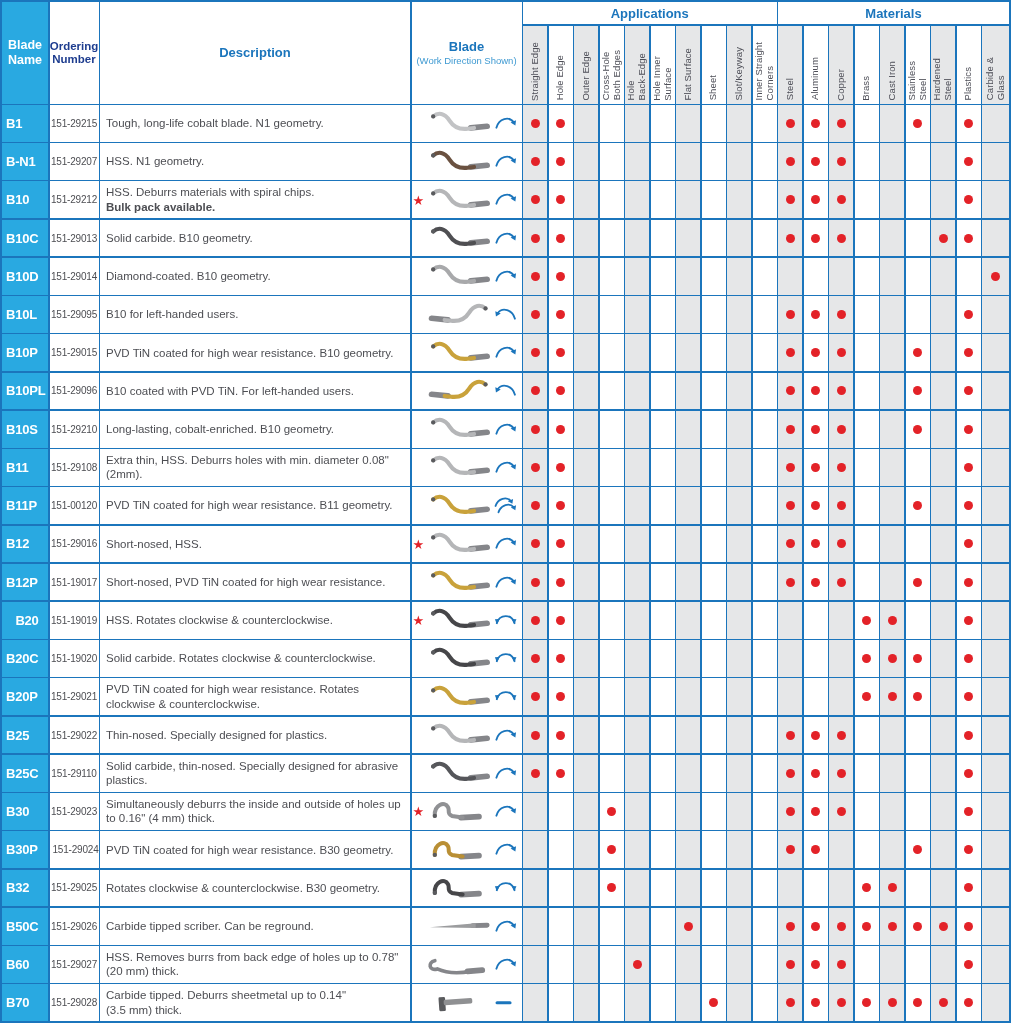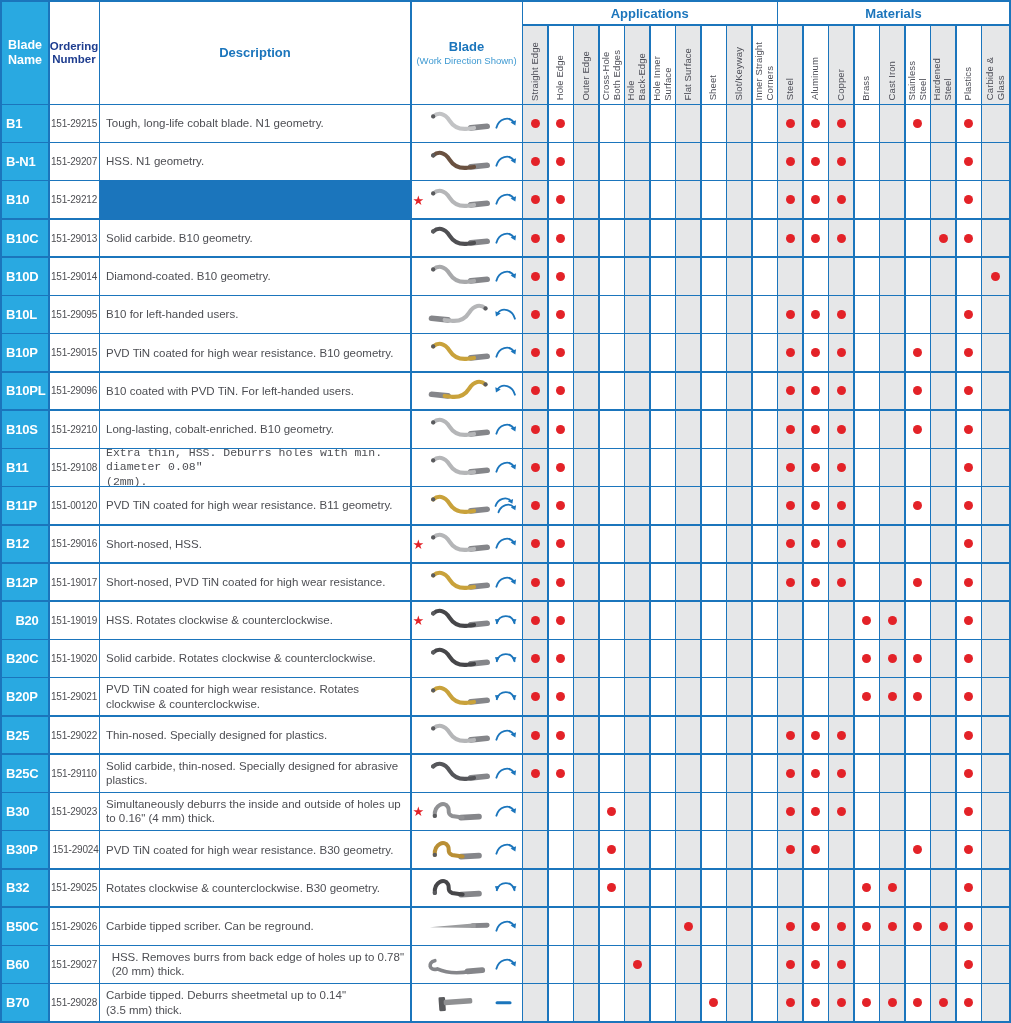--- a/index.html
+++ b/index.html
@@ -245,20 +245,21 @@
     <div class="cell dcell" style="grid-area: 4 / 22; background: rgb(255, 255, 255);">
       <span class="dot"></span>
     </div>
     <div class="cell dcell" style="grid-area: 4 / 23; background: rgb(230, 231, 232);"></div>
     <div class="cell ncell" style="grid-area: 5 / 1;">
       <span>B10</span>
     </div>
     <div class="cell ocell" style="grid-area: 5 / 2;">
       <span>151-29212</span>
     </div>
+    <div class="cell dsc" style="grid-area: 5 / 3;"><span>HSS. Deburrs materials with spiral chips.</span><b>Bulk pack available.</b></div>
     <div class="cell bcell" style="grid-area: 5 / 4;">
       <span class="star">★</span>
       <svg viewBox="0 0 84 30" width="76" height="28">
         <path d="M56 21 L76 19" stroke="#85868a" stroke-width="7" stroke-linecap="round" fill="none"></path>
            <path d="M10 7 C16 1.5,24 2.5,30 12 C35 20,43 23,52 22 L60 21" stroke="#b5b6b8" stroke-width="5" stroke-linecap="round" fill="none"></path>
            <circle cx="10" cy="7" r="2.6" fill="#5a5b5e"></circle>
       </svg>
       <svg viewBox="0 0 30 26" width="28" height="25" class="arrow">
         <path d="M4 18 C7 7,19 4,24.5 11.5"></path>
         <polygon points="26.5,15.5 20.8,11.8 27.3,9.2" class="f"></polygon>
@@ -598,21 +599,21 @@
     <div class="cell dcell" style="grid-area: 11 / 22; background: rgb(255, 255, 255);">
       <span class="dot"></span>
     </div>
     <div class="cell dcell" style="grid-area: 11 / 23; background: rgb(230, 231, 232);"></div>
     <div class="cell ncell" style="grid-area: 12 / 1;">
       <span>B11</span>
     </div>
     <div class="cell ocell" style="grid-area: 12 / 2;">
       <span>151-29108</span>
     </div>
-    <div class="cell dsc" style="grid-area: 12 / 3; font-family: Liberation Mono, monospace;"><span>Extra thin, HSS. Deburrs holes with min. diameter 0.08"
+    <div class="cell dsc" style="grid-area: 12 / 3;"><span>Extra thin, HSS. Deburrs holes with min. diameter 0.08"
 (2mm).</span></div>
     <div class="cell bcell" style="grid-area: 12 / 4;">
       <svg viewBox="0 0 84 30" width="76" height="28">
         <path d="M56 21 L76 19" stroke="#85868a" stroke-width="7" stroke-linecap="round" fill="none"></path>
            <path d="M10 7 C16 1.5,24 2.5,30 12 C35 20,43 23,52 22 L60 21" stroke="#b5b6b8" stroke-width="5" stroke-linecap="round" fill="none"></path>
            <circle cx="10" cy="7" r="2.6" fill="#5a5b5e"></circle>
       </svg>
       <svg viewBox="0 0 30 26" width="28" height="25" class="arrow">
         <path d="M4 18 C7 7,19 4,24.5 11.5"></path>
         <polygon points="26.5,15.5 20.8,11.8 27.3,9.2" class="f"></polygon>
@@ -1247,21 +1248,21 @@
     <div class="cell dcell" style="grid-area: 24 / 22; background: rgb(255, 255, 255);">
       <span class="dot"></span>
     </div>
     <div class="cell dcell" style="grid-area: 24 / 23; background: rgb(230, 231, 232);"></div>
     <div class="cell ncell" style="grid-area: 25 / 1;">
       <span>B60</span>
     </div>
     <div class="cell ocell" style="grid-area: 25 / 2;">
       <span>151-29027</span>
     </div>
-    <div class="cell dsc" style="grid-area: 25 / 3; align-items: flex-end;"><span>HSS. Removes burrs from back edge of holes up to 0.78"
+    <div class="cell dsc" style="grid-area: 25 / 3;"><span>HSS. Removes burrs from back edge of holes up to 0.78"
 (20 mm) thick.</span></div>
     <div class="cell bcell" style="grid-area: 25 / 4;">
       <svg viewBox="0 0 84 30" width="76" height="28">
         <path d="M52 24 L70 22.5" stroke="#85868a" stroke-width="7" stroke-linecap="round" fill="none"></path>
            <path d="M12 11 C3 13,5 24,15 21 C28 27,40 27,56 24" stroke="#85868a" stroke-width="4.5" stroke-linecap="round" fill="none"></path>
       </svg>
       <svg viewBox="0 0 30 26" width="28" height="25" class="arrow">
         <path d="M4 18 C7 7,19 4,24.5 11.5"></path>
         <polygon points="26.5,15.5 20.8,11.8 27.3,9.2" class="f"></polygon>
       </svg>

